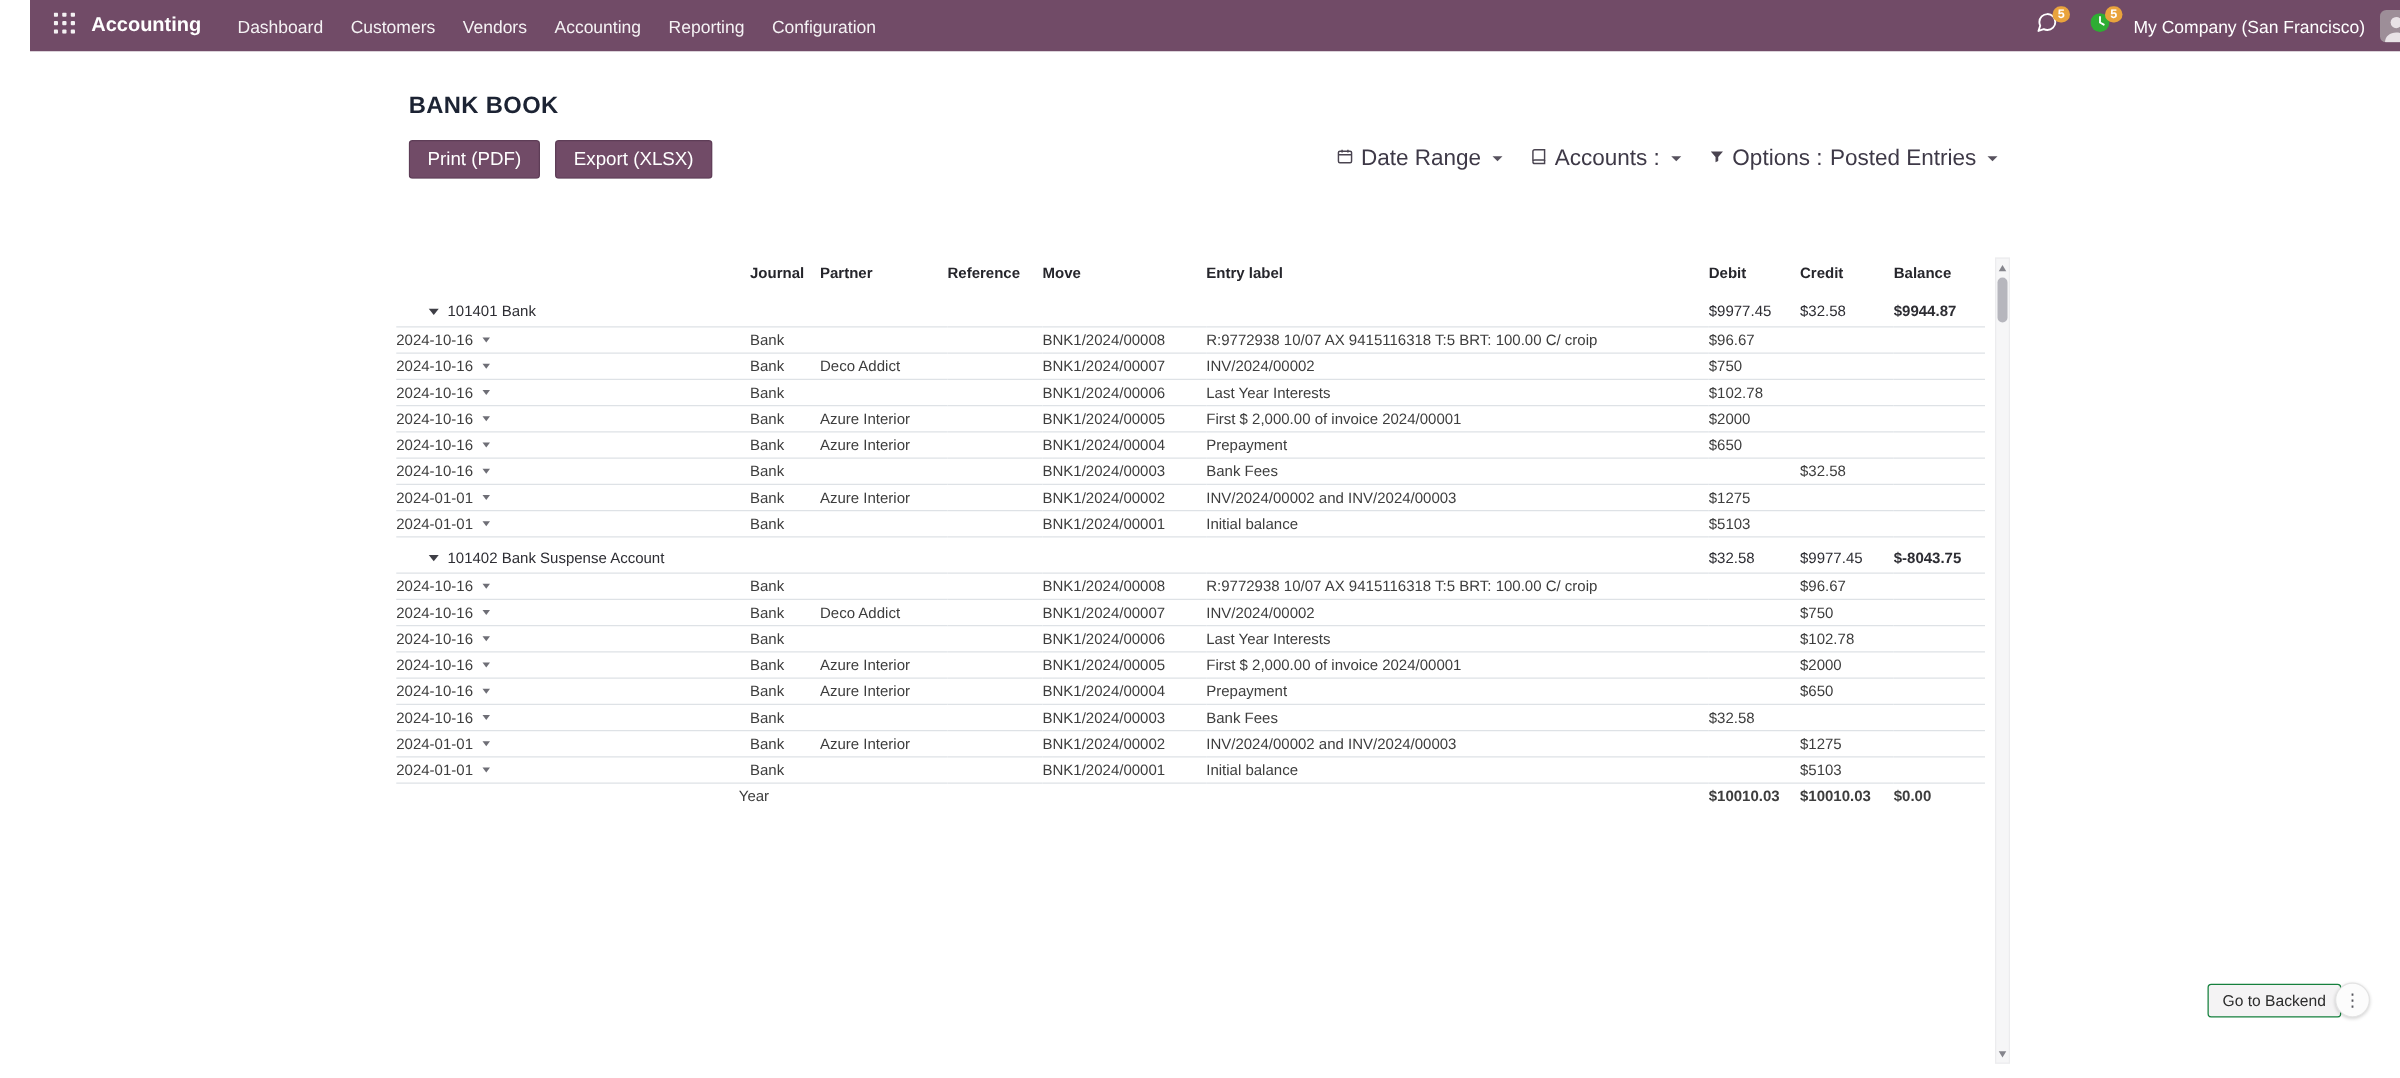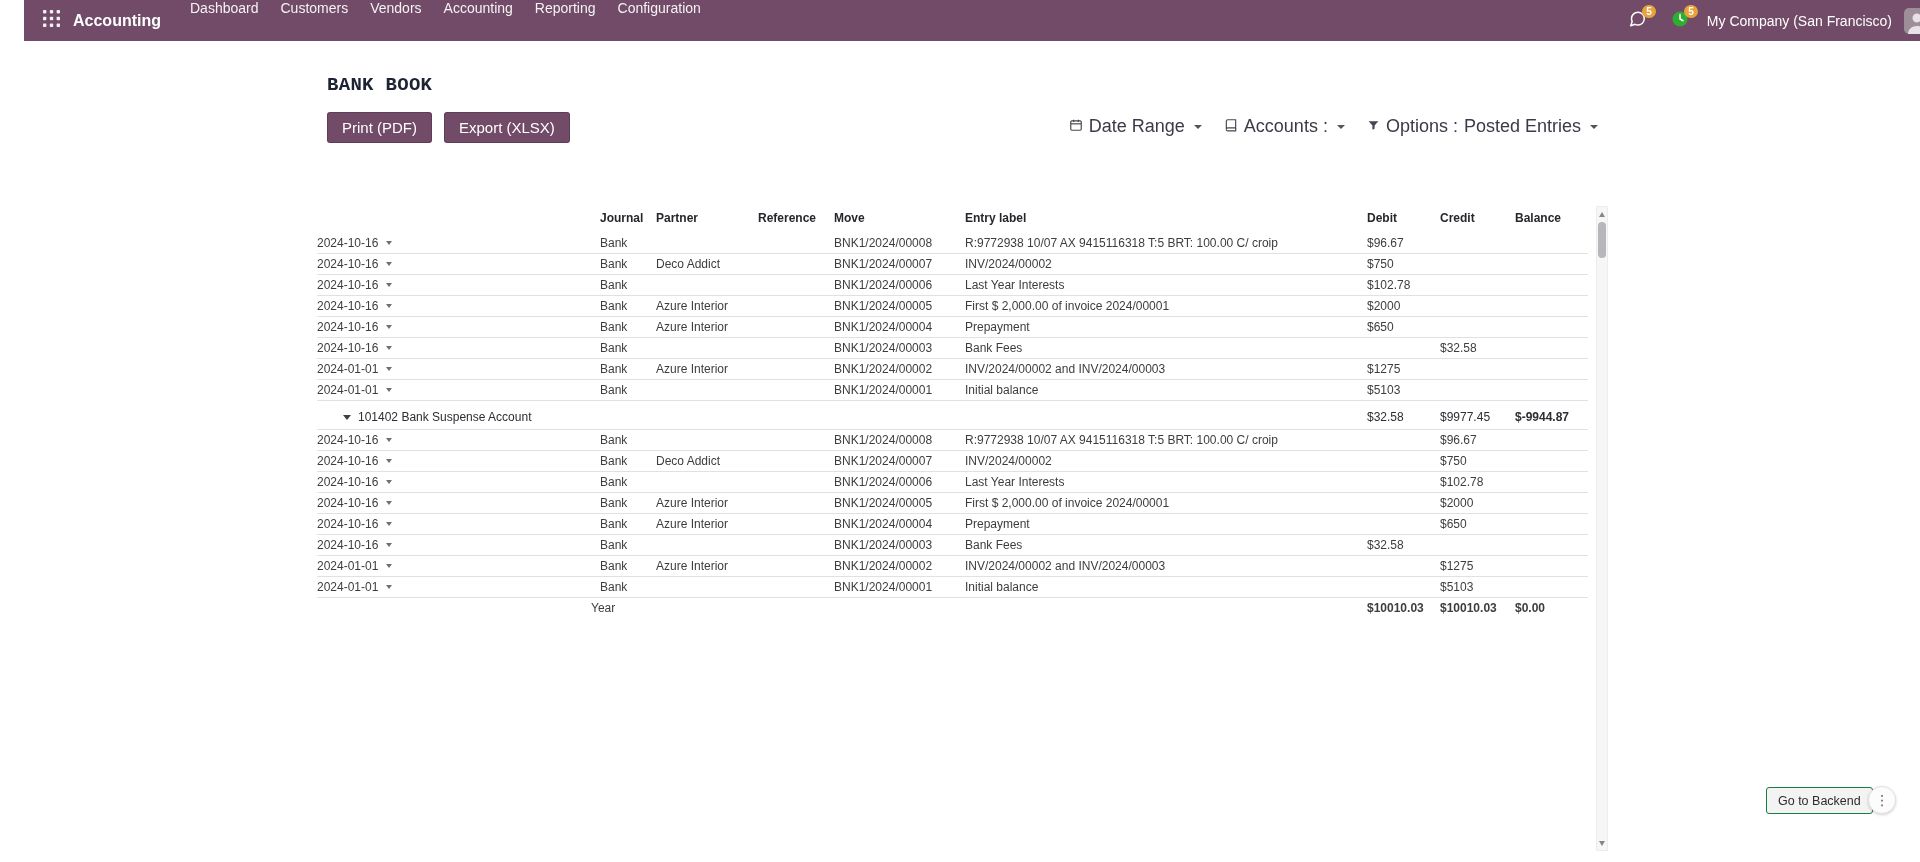--- a/index.html
+++ b/index.html
@@ -10,38 +10,38 @@
     font-family:"Liberation Sans", sans-serif; color:#3d3d3d;
   }
   
   .navbar {
     position:absolute; top:0; left:0; width:1920px; height:41px;
     background:var(--accent); display:flex; align-items:center;
     padding:0 14px; color:#fff;margin-left:24px;
   }
   .apps-btn { width:26px; height:26px; display:flex; align-items:center; justify-content:center; cursor:pointer; }
   .brand { font-size:16px; font-weight:700; margin:0 4px 0 9px; white-space:nowrap; }
-  .nav-menu { display:flex; align-items:flex-start; height:41px; margin-left:14px; }
+  .nav-menu { display:flex; align-items:center; height:41px; margin-left:14px; }
   .nav-item {
     padding:0 11px; font-size:14px; color:rgba(255,255,255,.93);
     display:flex; align-items:center; cursor:pointer; white-space:nowrap;
   }
   .nav-right { margin-left:auto; display:flex; align-items:center; gap:12px; }
   .icon-btn { position:relative; width:30px; height:30px; display:flex; align-items:center; justify-content:center; cursor:pointer; }
   .badge {
     position:absolute; top:-1px; right:-3px; background:var(--badge); color:#fff;
     font-size:10px; font-weight:700; border-radius:8px; padding:1px 4px; line-height:1.1;
   }
   .company { font-size:14px; white-space:nowrap; cursor:pointer; }
   .avatar { width:26px; height:26px; border-radius:5px; overflow:hidden; cursor:pointer; }
 
   
   .page-title {
     position:absolute; left:327px; top:74px; font-size:19px; font-weight:700;
-    color:#1c2333; letter-spacing:.3px;font-family:Liberation Mono, monospace;
+    color:#1c2333; letter-spacing:.3px;
   }
   .action-buttons { position:absolute; left:327px; top:112px; display:flex; gap:12px; }
   .btn {
     background:var(--accent); color:#fff; border:1px solid rgba(40,20,40,.25);
     border-radius:3px; font-size:15px; padding:6px 14px; font-family:inherit; cursor:pointer;
   }
   .filters {
     position:absolute; top:116px; right:322px; display:flex; align-items:center;
     gap:22px; font-size:18px; color:#3e3947;
   }
@@ -223,20 +223,26 @@
       <th>Partner</th>
       <th>Reference</th>
       <th>Move</th>
       <th>Entry label</th>
       <th>Debit</th>
       <th>Credit</th>
       <th>Balance</th>
     </tr>
   </thead>
   <tbody>
+      <tr class="group-row">
+        <td class="group-name" colspan="6"><span class="tri"></span>101401 Bank</td>
+        <td class="amt">$9977.45</td>
+        <td class="amt">$32.58</td>
+        <td class="amt bal">$9944.87</td>
+      </tr>
       <tr class="entry-row">
         <td class="date-cell"><span class="date-btn">
             <span>2024-10-16</span>
             <span class="caret sm"></span>
           </span></td>
         <td>Bank</td>
         <td></td>
         <td></td>
         <td>BNK1/2024/00008</td>
         <td>R:9772938 10/07 AX 9415116318 T:5 BRT: 100.00 C/ croip</td>
@@ -339,21 +345,21 @@
         <td>BNK1/2024/00001</td>
         <td>Initial balance</td>
         <td class="amt">$5103</td>
         <td class="amt"></td>
         <td class="amt"></td>
       </tr>
       <tr class="group-row">
         <td class="group-name" colspan="6"><span class="tri"></span>101402 Bank Suspense Account</td>
         <td class="amt">$32.58</td>
         <td class="amt">$9977.45</td>
-        <td class="amt bal">$-9944.87</td>
+        <td class="amt bal">$-8043.75</td>
       </tr>
       <tr class="entry-row">
         <td class="date-cell"><span class="date-btn">
             <span>2024-10-16</span>
             <span class="caret sm"></span>
           </span></td>
         <td>Bank</td>
         <td></td>
         <td></td>
         <td>BNK1/2024/00008</td>

